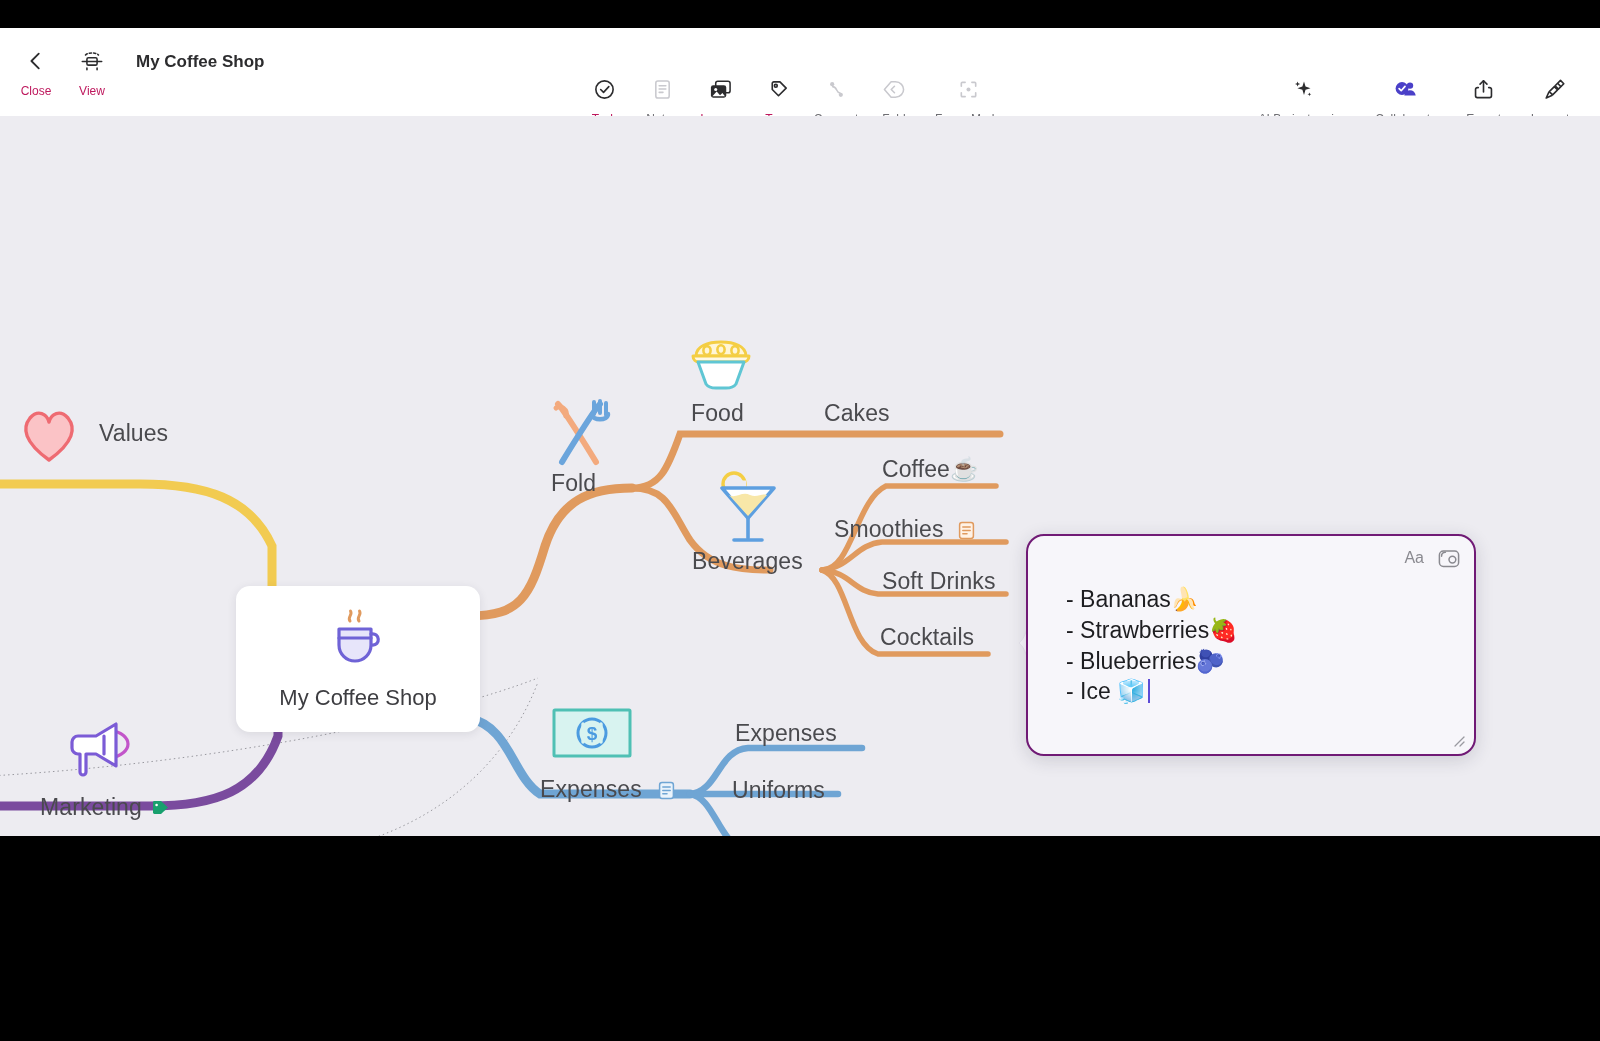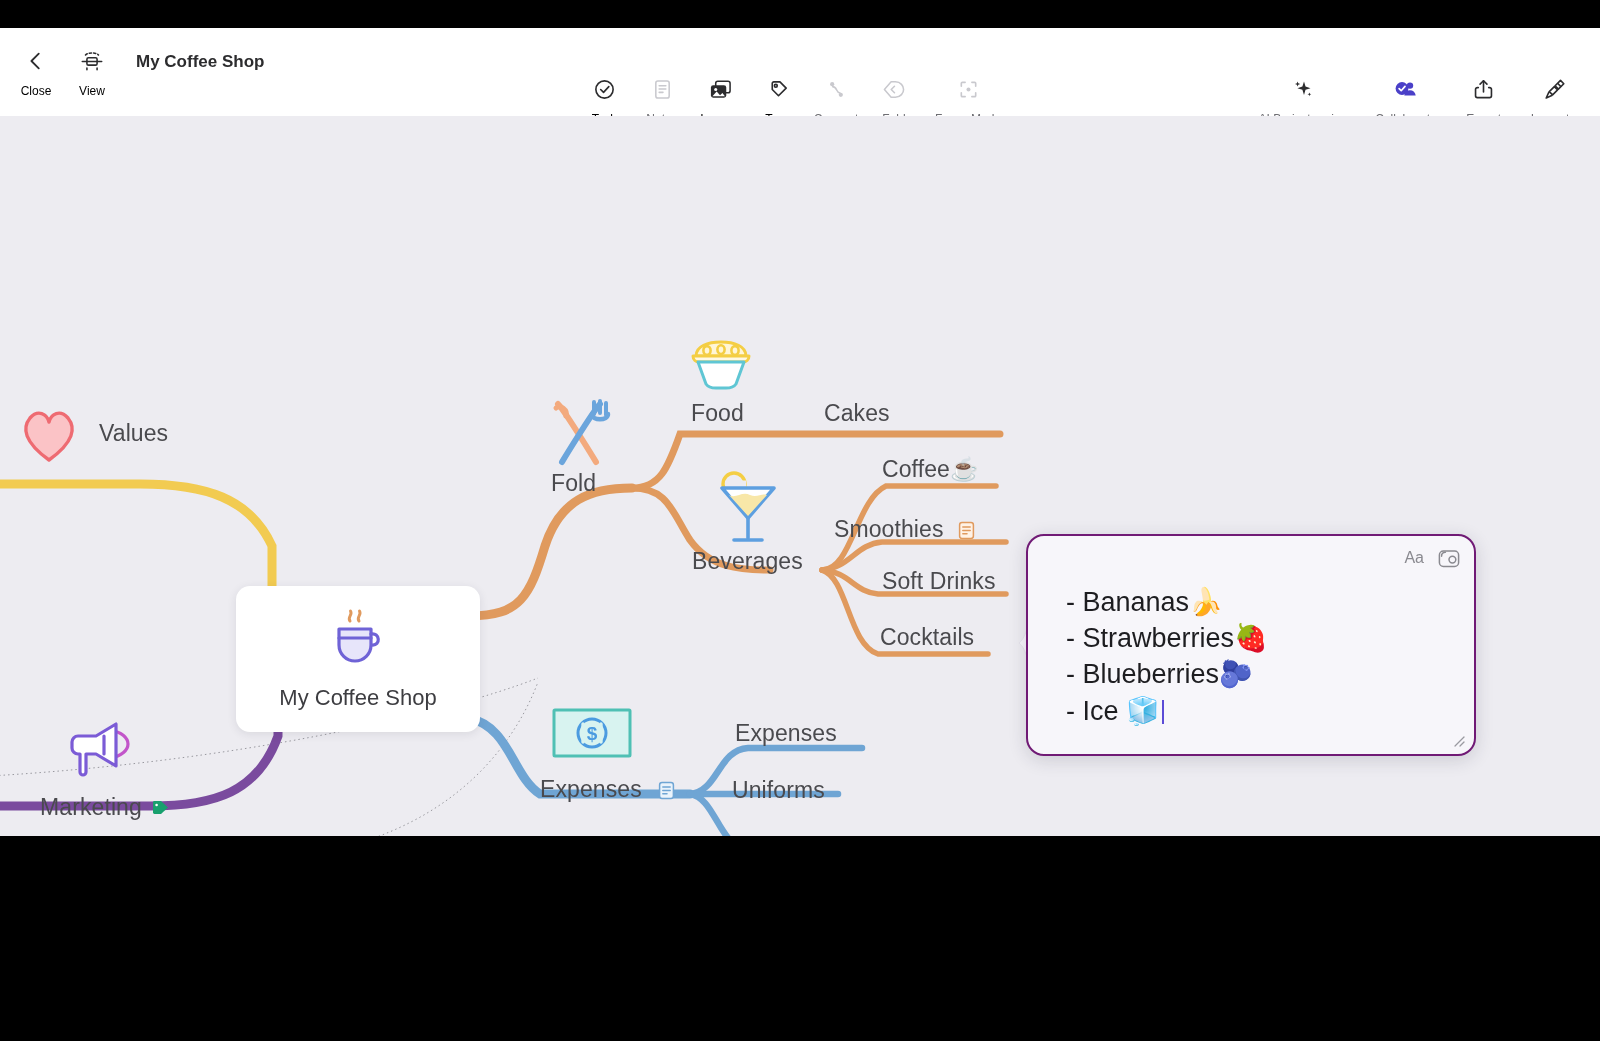--- a/index.html
+++ b/index.html
@@ -18,21 +18,21 @@
              background:#FFFFFF; display:flex; align-items:flex-start; }
 
   .tb-group-left { display:flex; align-items:flex-start; padding-left:8px; padding-top:6px; }
   .tb-title { font-size:17px; font-weight:bold; color:#2c2c2e; margin-left:16px; margin-top:18px;
               white-space:nowrap; }
 
   .tb-item { width:56px; display:flex; flex-direction:column; align-items:center;
              padding-top:8px; cursor:default; }
   .tb-ico  { width:38px; height:38px; border-radius:10px; display:flex;
              align-items:center; justify-content:center; }
-  .tb-lbl  { font-size:12px; color:#000000; margin-top:4px; white-space:nowrap; }
+  .tb-lbl  { font-size:12px; color:#be185d; margin-top:4px; white-space:nowrap; }
   .tb-lbl.dim { color:#6e6e73; }
 
   .tb-center { position:absolute; left:575px; top:34px; display:flex; }
   .tb-center .tb-item { width:58px; }
   .tb-center .tb-item.wide { width:90px; }
 
   .tb-right { position:absolute; right:6px; top:34px; display:flex; }
   .tb-right .tb-item { width:auto; padding-left:14px; padding-right:14px; }
 
   svg { display:block; }
@@ -60,21 +60,21 @@
   
   .note-pop { position:absolute; left:1026px; top:418px; width:450px; height:222px;
               background:#F7F6FA; border-radius:18px;
               box-shadow:0 4px 18px rgba(40,40,60,.16);
               border:2px solid #701a75; }
   .note-tail { position:absolute; left:1018px; top:506px; width:14px; height:42px; }
   .note-head { position:absolute; right:14px; top:12px; display:flex; align-items:center; gap:14px; }
   .aa-btn { font-size:16px; color:#8a8a90; cursor:default; }
   .cam-btn { width:22px; height:20px; }
   .note-body { position:absolute; left:38px; top:48px; right:24px; }
-  .note-line { font-size:27px; color:#1d1d20; line-height:1.34; white-space:nowrap; }
+  .note-line { font-size:23px; color:#1d1d20; line-height:1.34; white-space:nowrap; }
   .caret { display:inline-block; width:2px; height:24px; background:#5b4bd6;
            vertical-align:-4px; margin-left:2px; }
   .resize-grip { position:absolute; right:9px; bottom:7px; width:14px; height:14px; }
 </style>
 </head>
 <body>
 
 <div id="app">
 
   <div class="top-black"></div>

